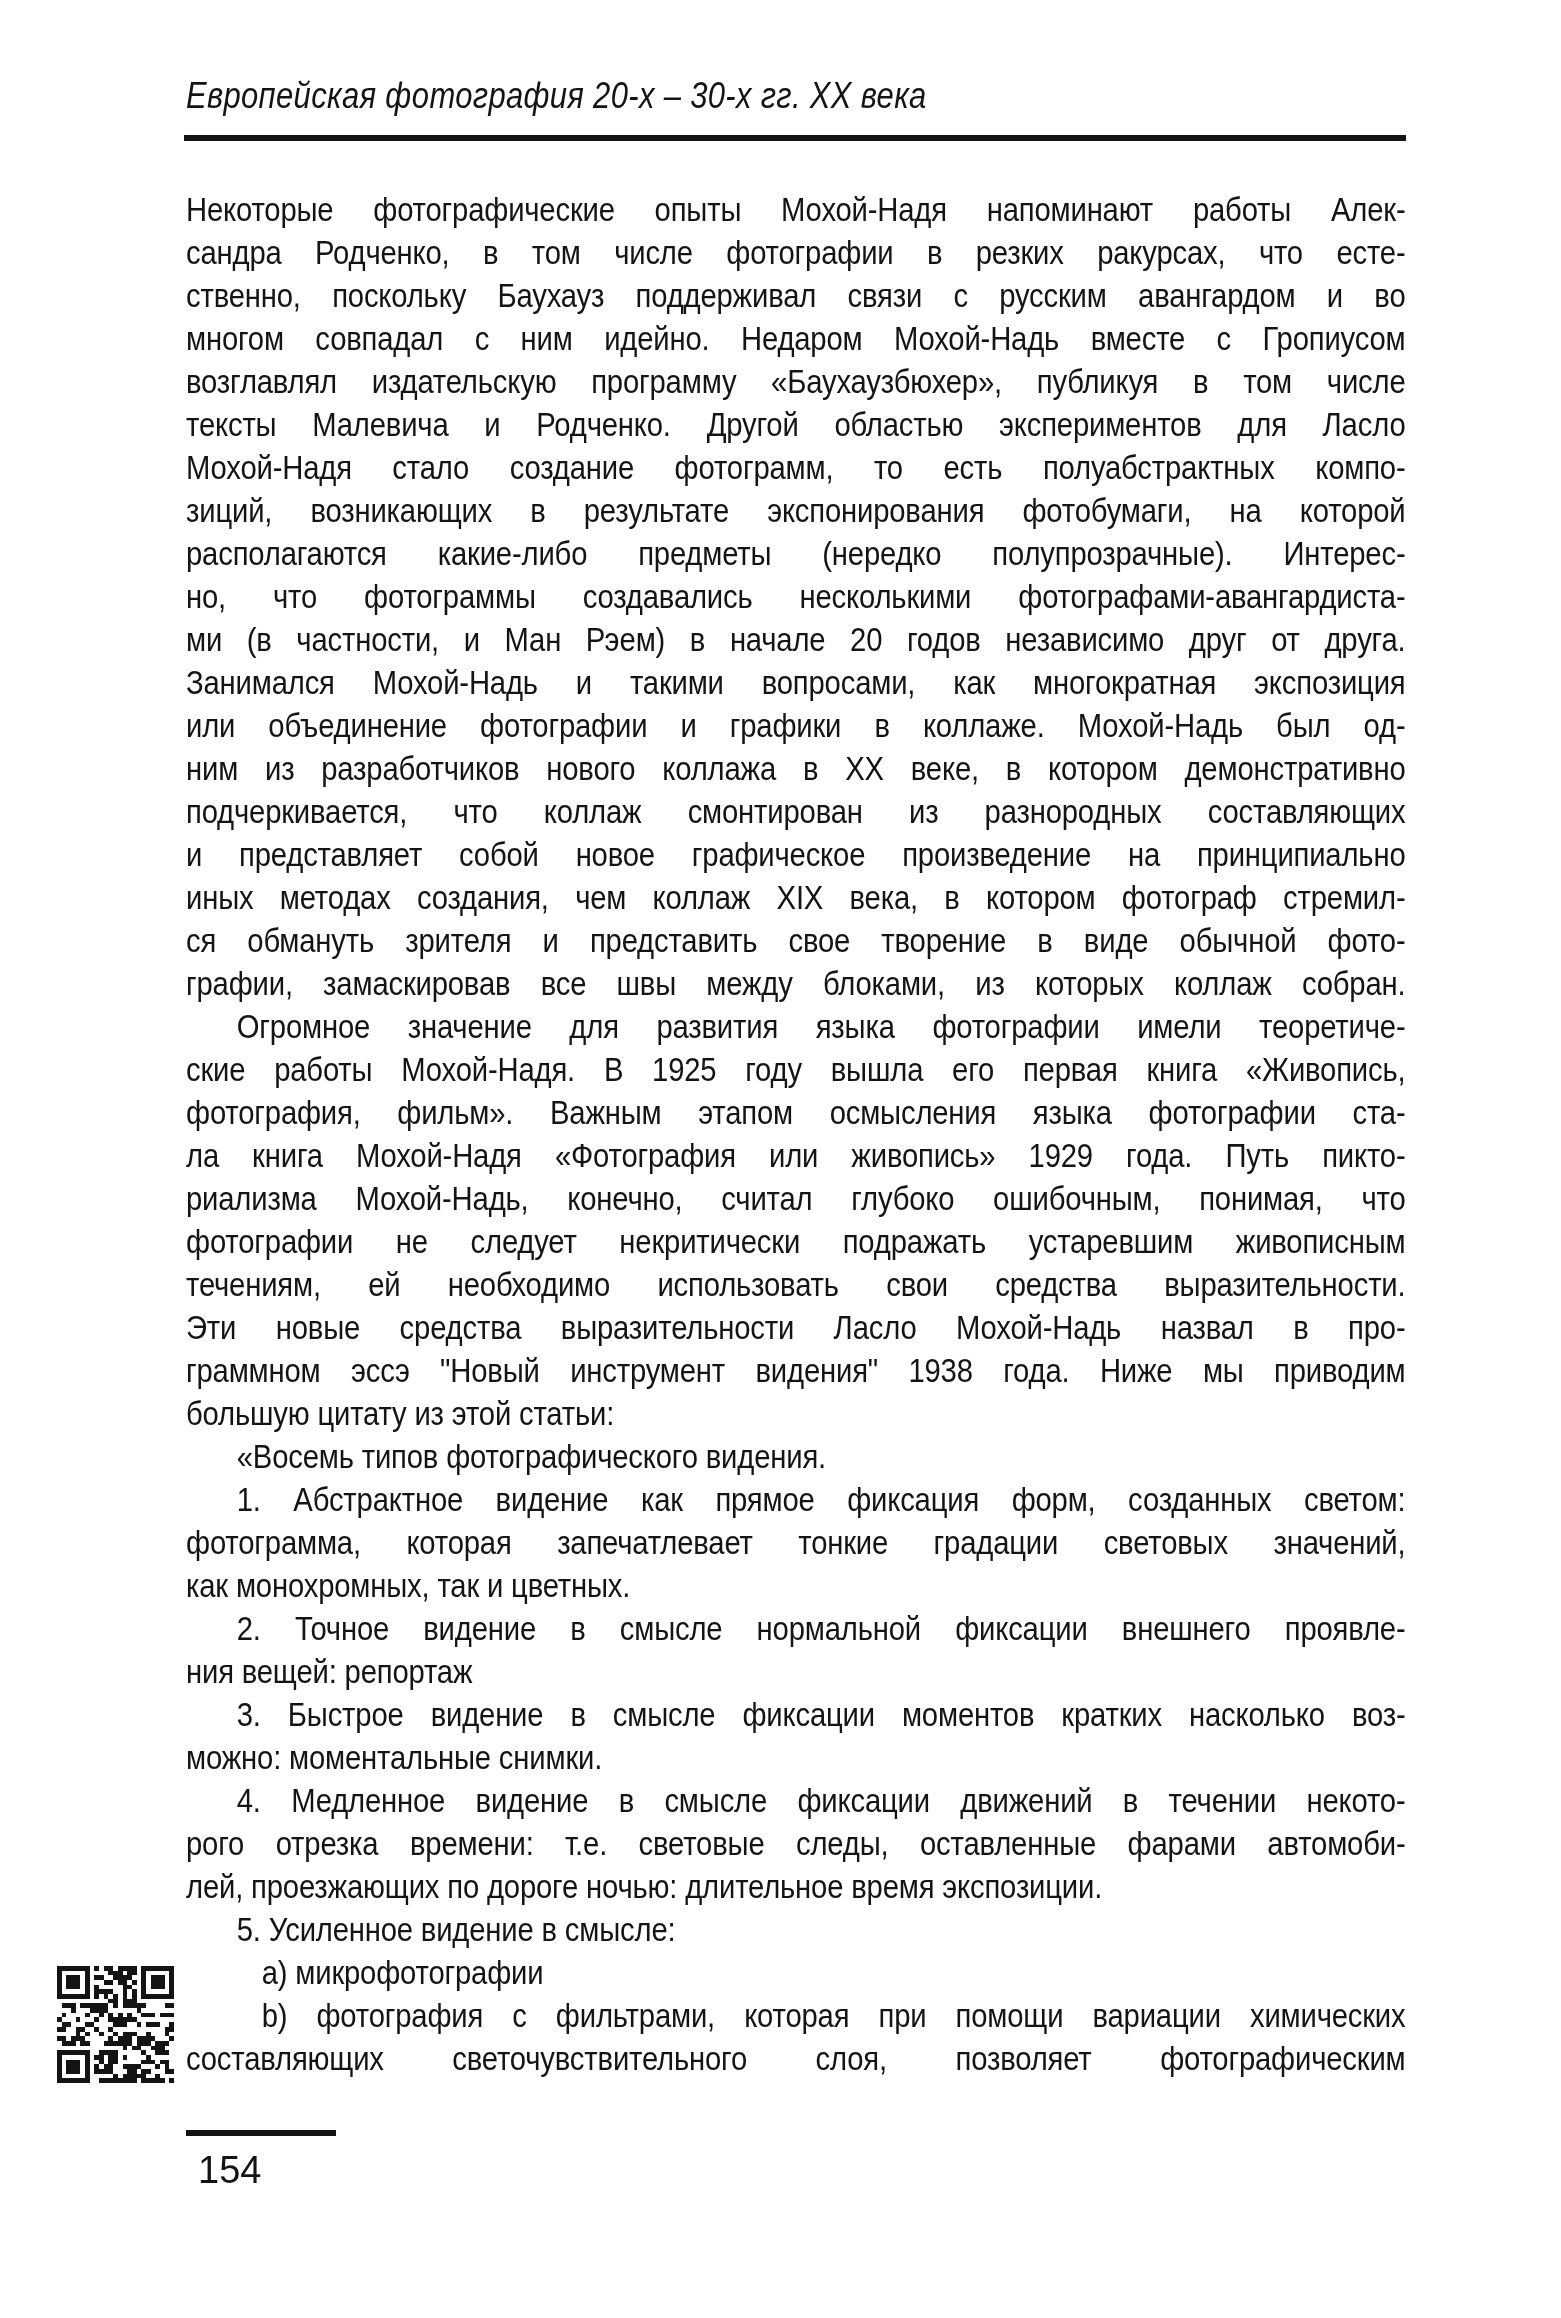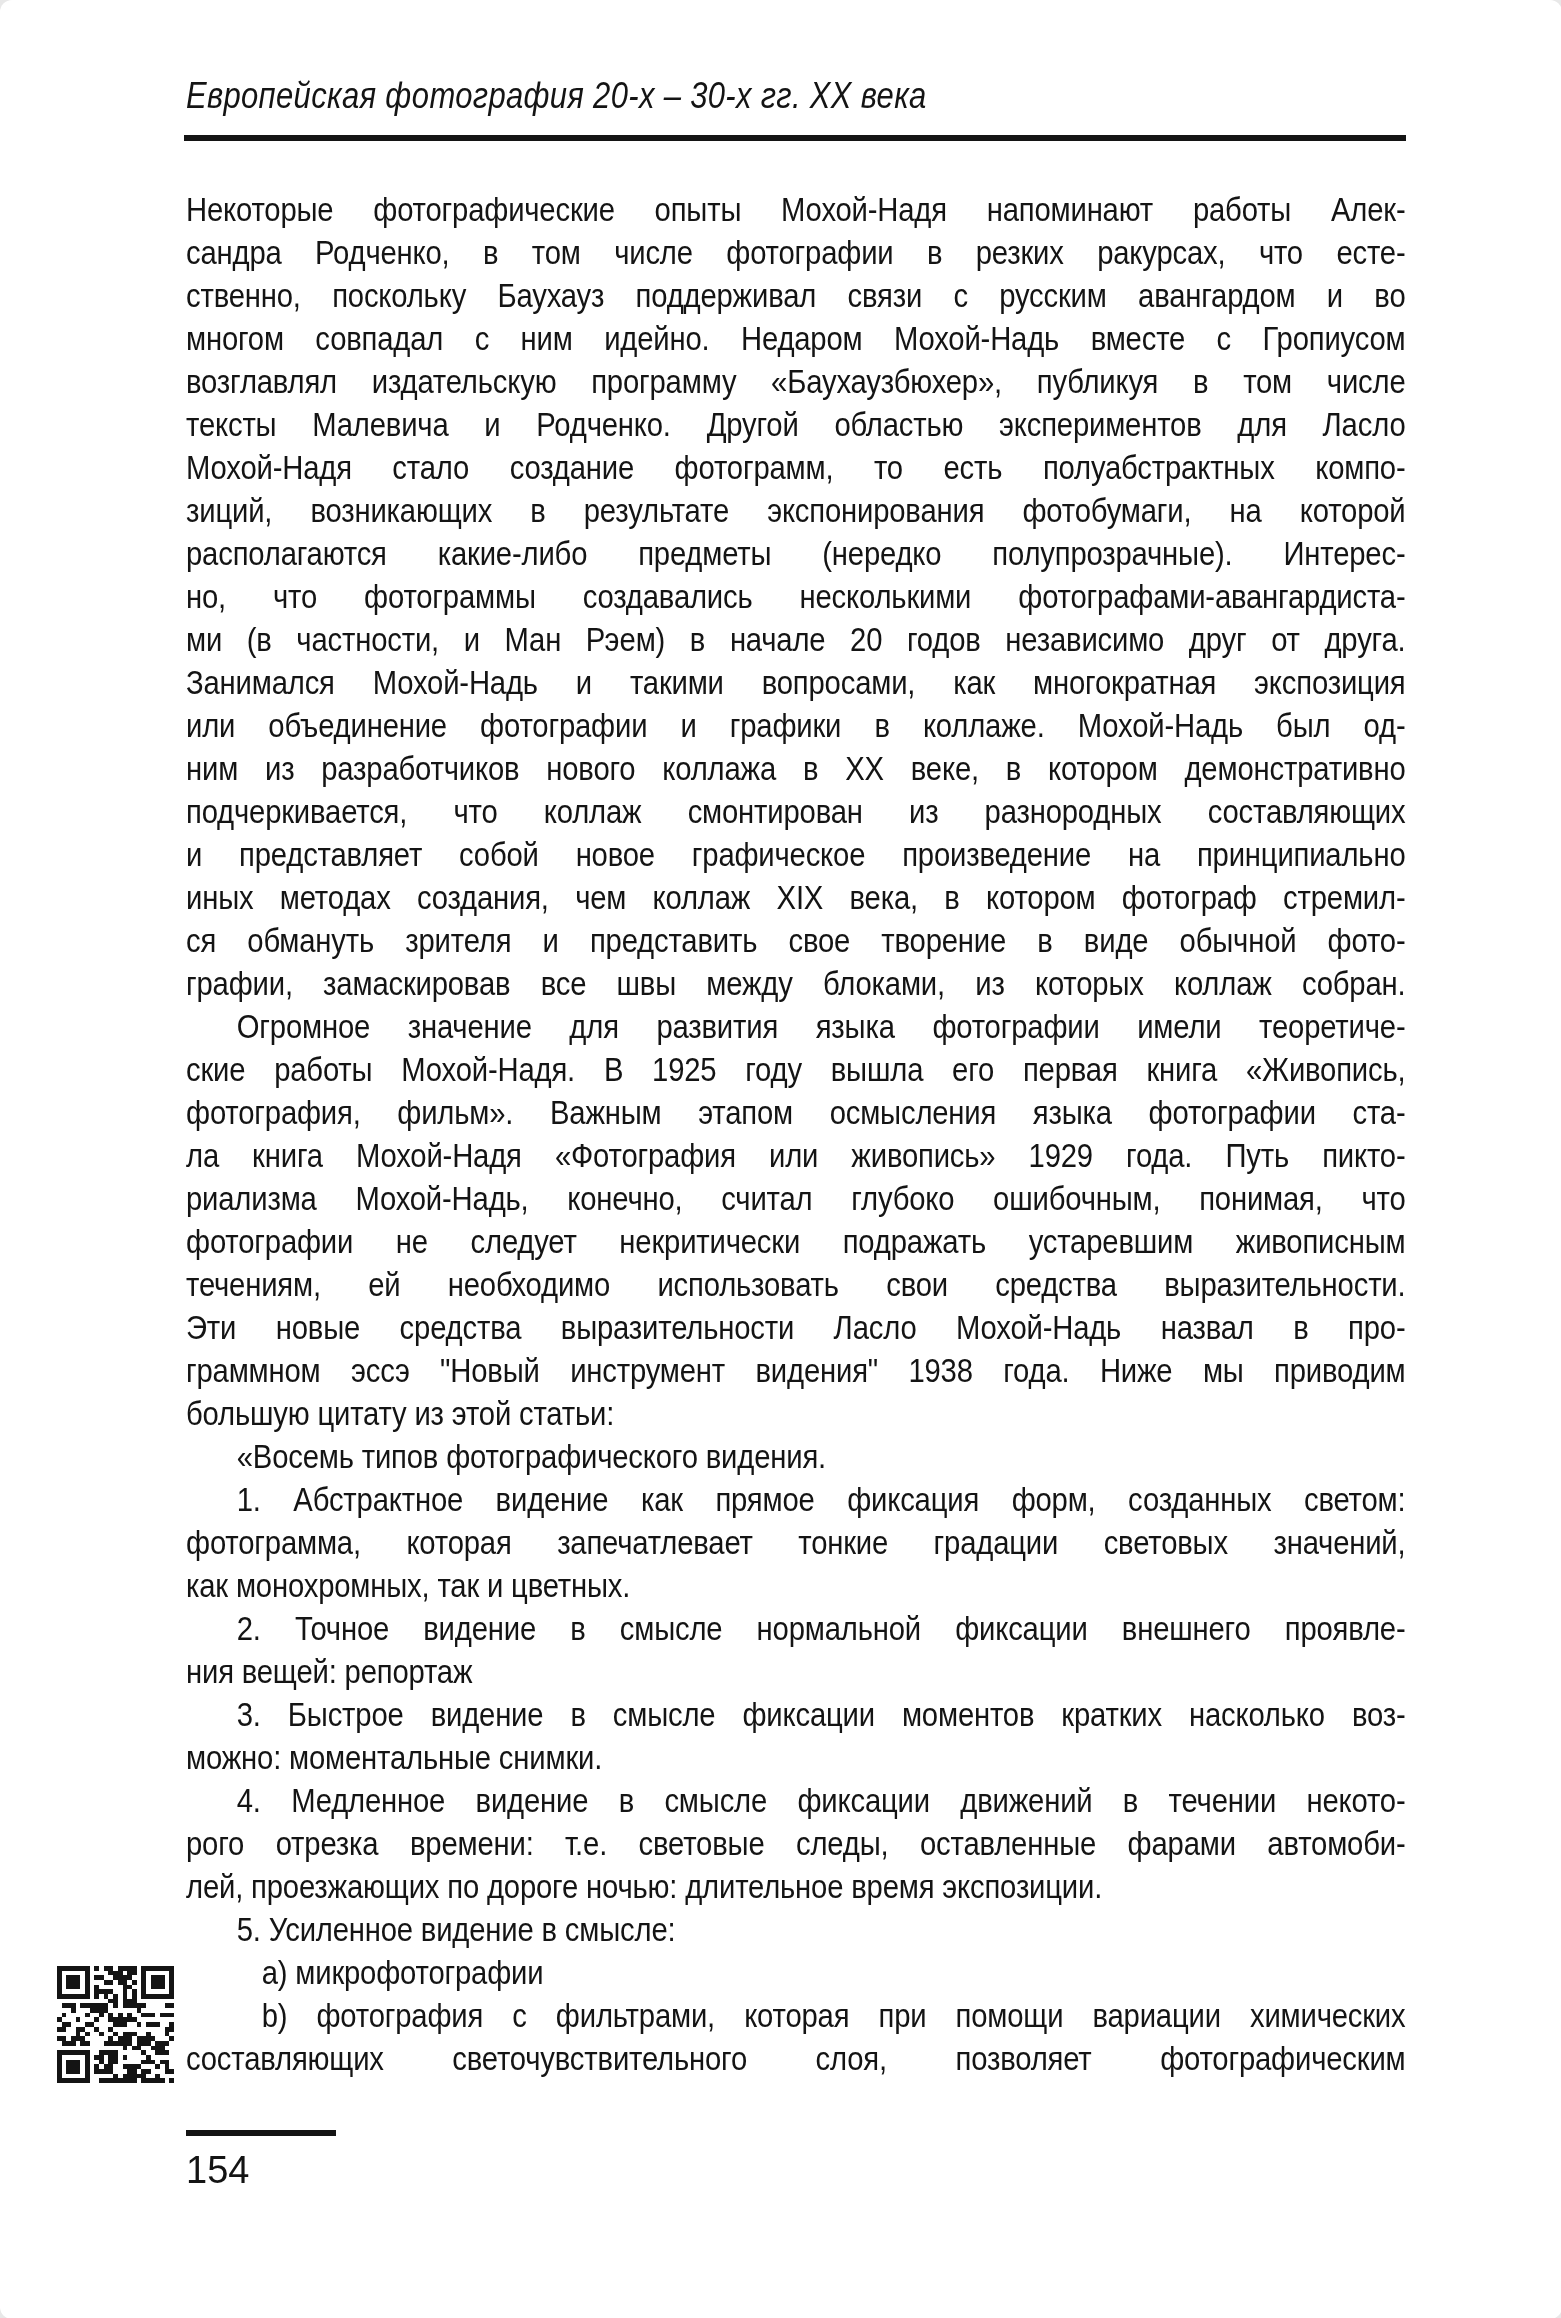--- a/index.html
+++ b/index.html
@@ -8,21 +8,20 @@
     background: #e8e8e8;
   }
   .page {
     position: relative;
     width: 1562px;
     height: 2319px;
     background: #ffffff;
     overflow: hidden;
     font-family: "Liberation Sans", sans-serif;
     color: #141414;
-    border-radius: 12px;
   }
   
   .header-wrap {
     position: absolute;
     left: 186px;
     top: 75px;
     width: 1418px;
     transform: scaleX(0.86);
     transform-origin: 0 0;
     font-style: italic;
@@ -77,21 +76,21 @@
   .footer-rule {
     position: absolute;
     left: 186px;
     top: 2130px;
     width: 150px;
     height: 6.4px;
     background: #141414;
   }
   .page-number {
     position: absolute;
-    left: 186px;
+    left: 198px;
     top: 2148px;
     font-size: 38px;
     line-height: 45px;
     letter-spacing: 0;
   }
 </style>
 </head>
 <body>
 
 <div class="page">

